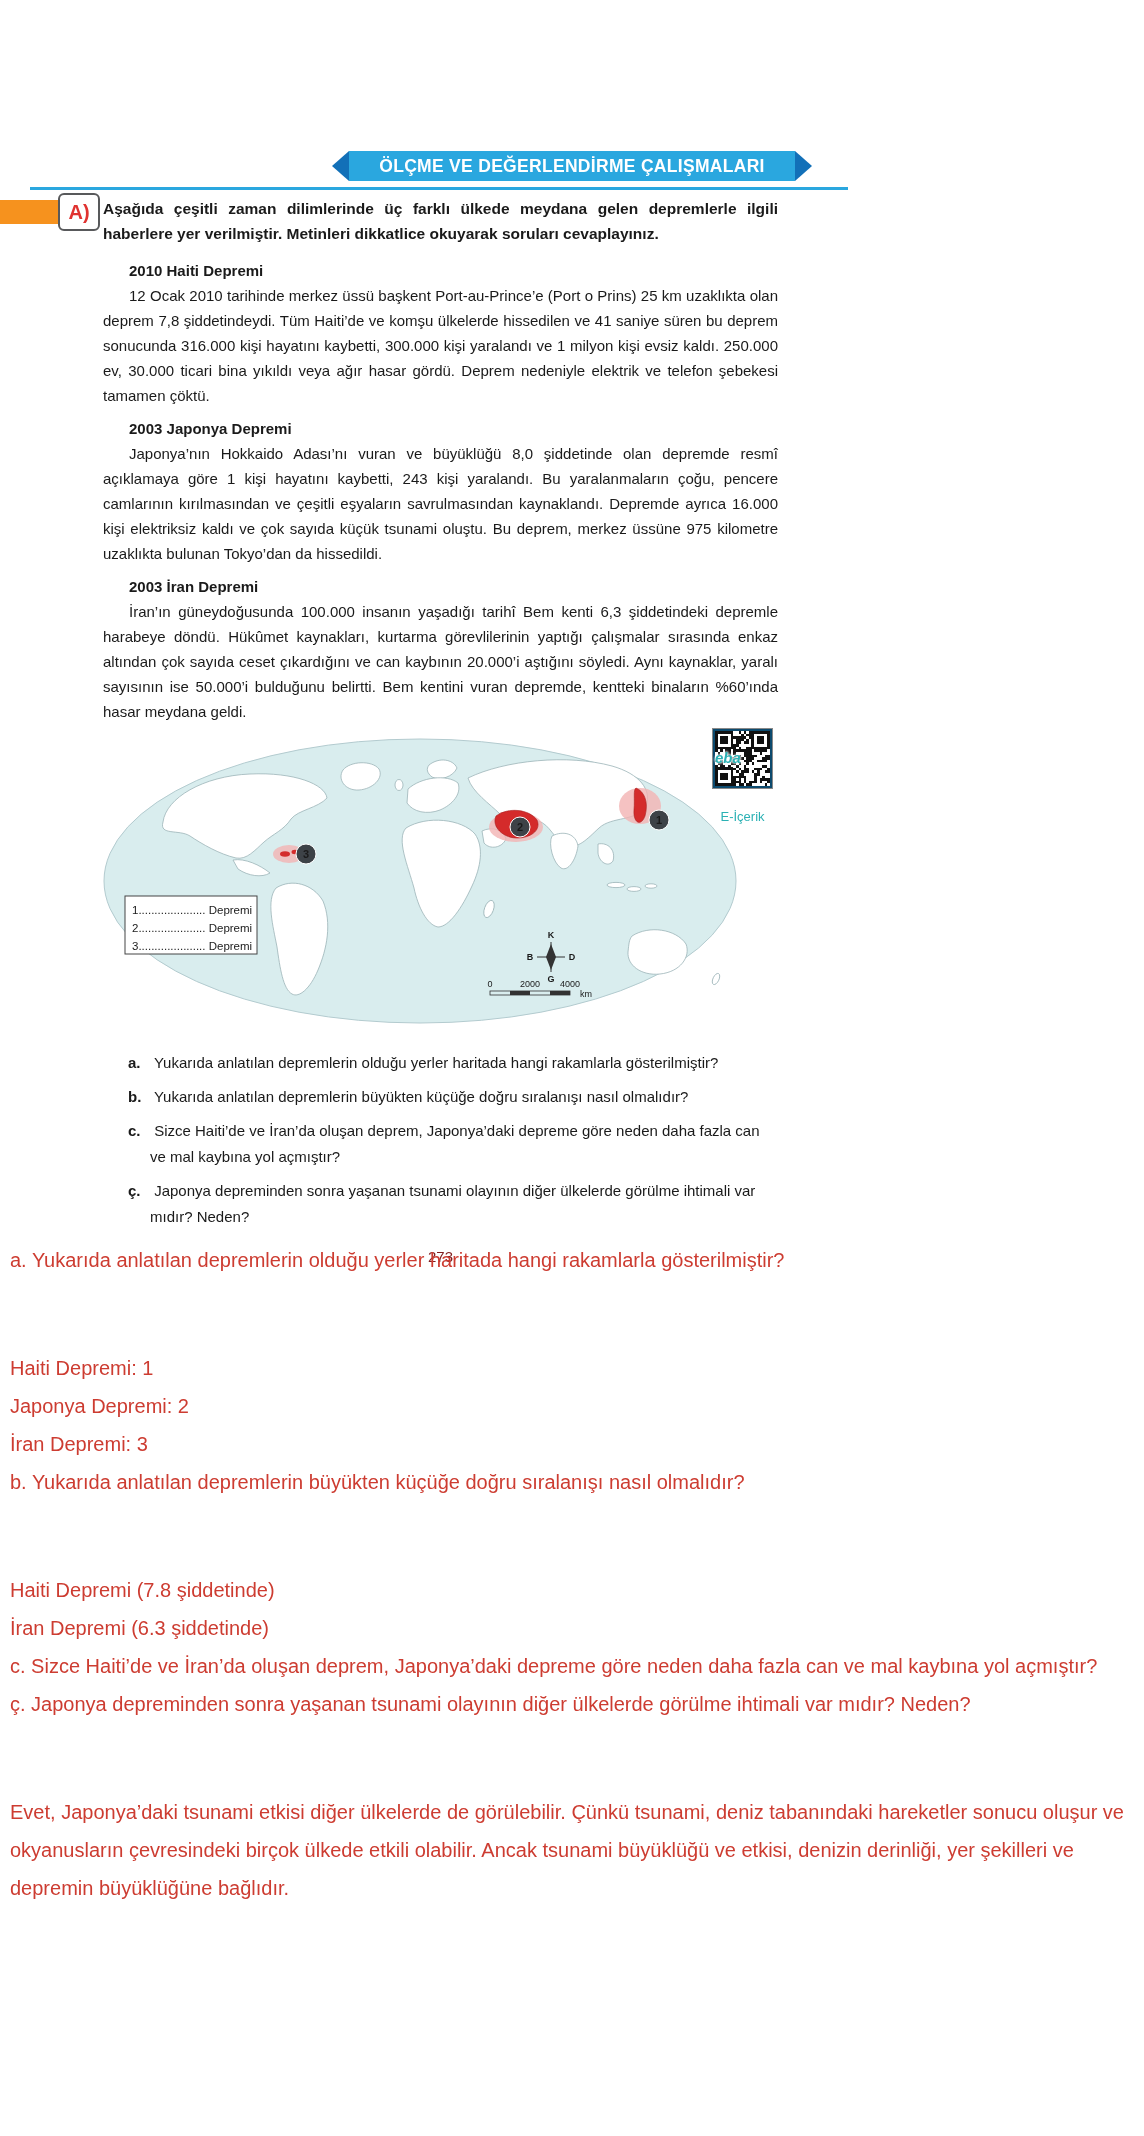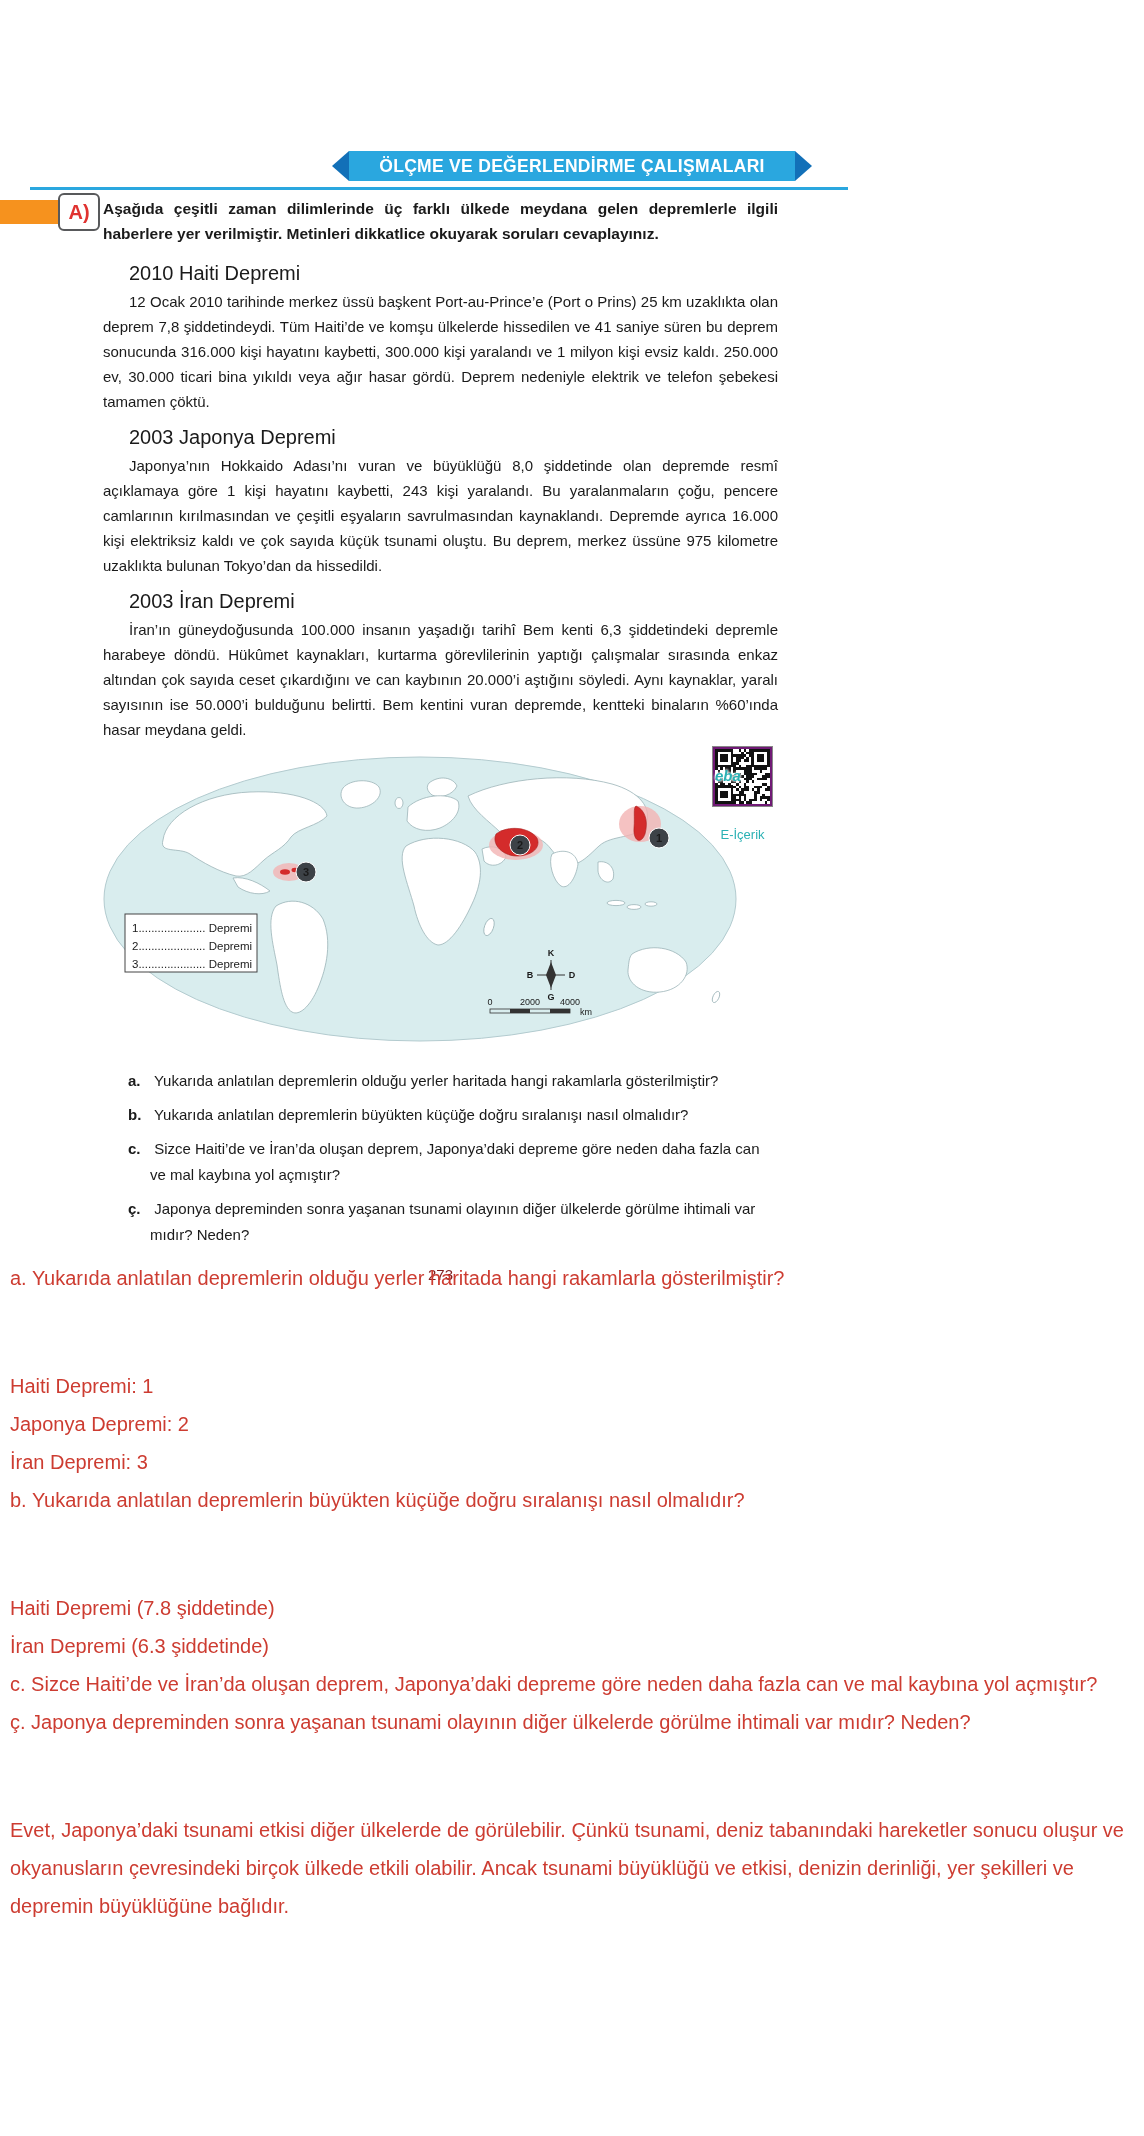--- a/index.html
+++ b/index.html
@@ -34,32 +34,32 @@
     background:#fff; border:2px solid #58595b; border-radius:6px;
     color:#e03230; font-weight:bold; font-size:20px;
     display:flex; align-items:center; justify-content:center;
   }
   .intro{
     margin:0 0 0 103px; width:675px; font-weight:bold; font-size:15.5px;
     line-height:25px; text-align:justify;
   }
   
   .content{margin-left:103px; width:675px;}
-  .art-title{font-size:20px; font-weight:normal; margin:12px 0 4px 0; padding-left:26px;}
+  .art-title{font-size:15px; font-weight:bold; margin:12px 0 4px 0; padding-left:26px;}
   .art-body{font-size:15px; line-height:25px; text-align:justify; text-indent:26px; margin:0;}
   
   .map-wrap{position:relative; margin-top:12px; width:680px; height:292px;}
   .map-svg{display:block; margin-left:-3px;}
   .qr{
     position:absolute; left:609px; top:-8px; width:61px;
     text-align:center;
   }
   .qr-frame{
     position:relative; width:55px; height:55px; margin:0 auto;
-    background:#701a75; border:1px solid #888; padding:2px;
+    background:#0c4a6e; border:1px solid #888; padding:2px;
   }
   .qr-brand{
     position:absolute; left:2px; top:20px; color:#2bb1b4; font-weight:bold;
     font-style:italic; font-size:15px;
     text-shadow:0 0 3px #fff, 0 0 3px #fff, 0 0 2px #fff;
   }
   .qr-caption{color:#2bb1b4; font-size:13px; margin-top:20px;}
   
   .questions{margin-top:22px;}
   .q{margin:0 0 8px 0; padding-left:47px; font-size:15px; line-height:26px;}

